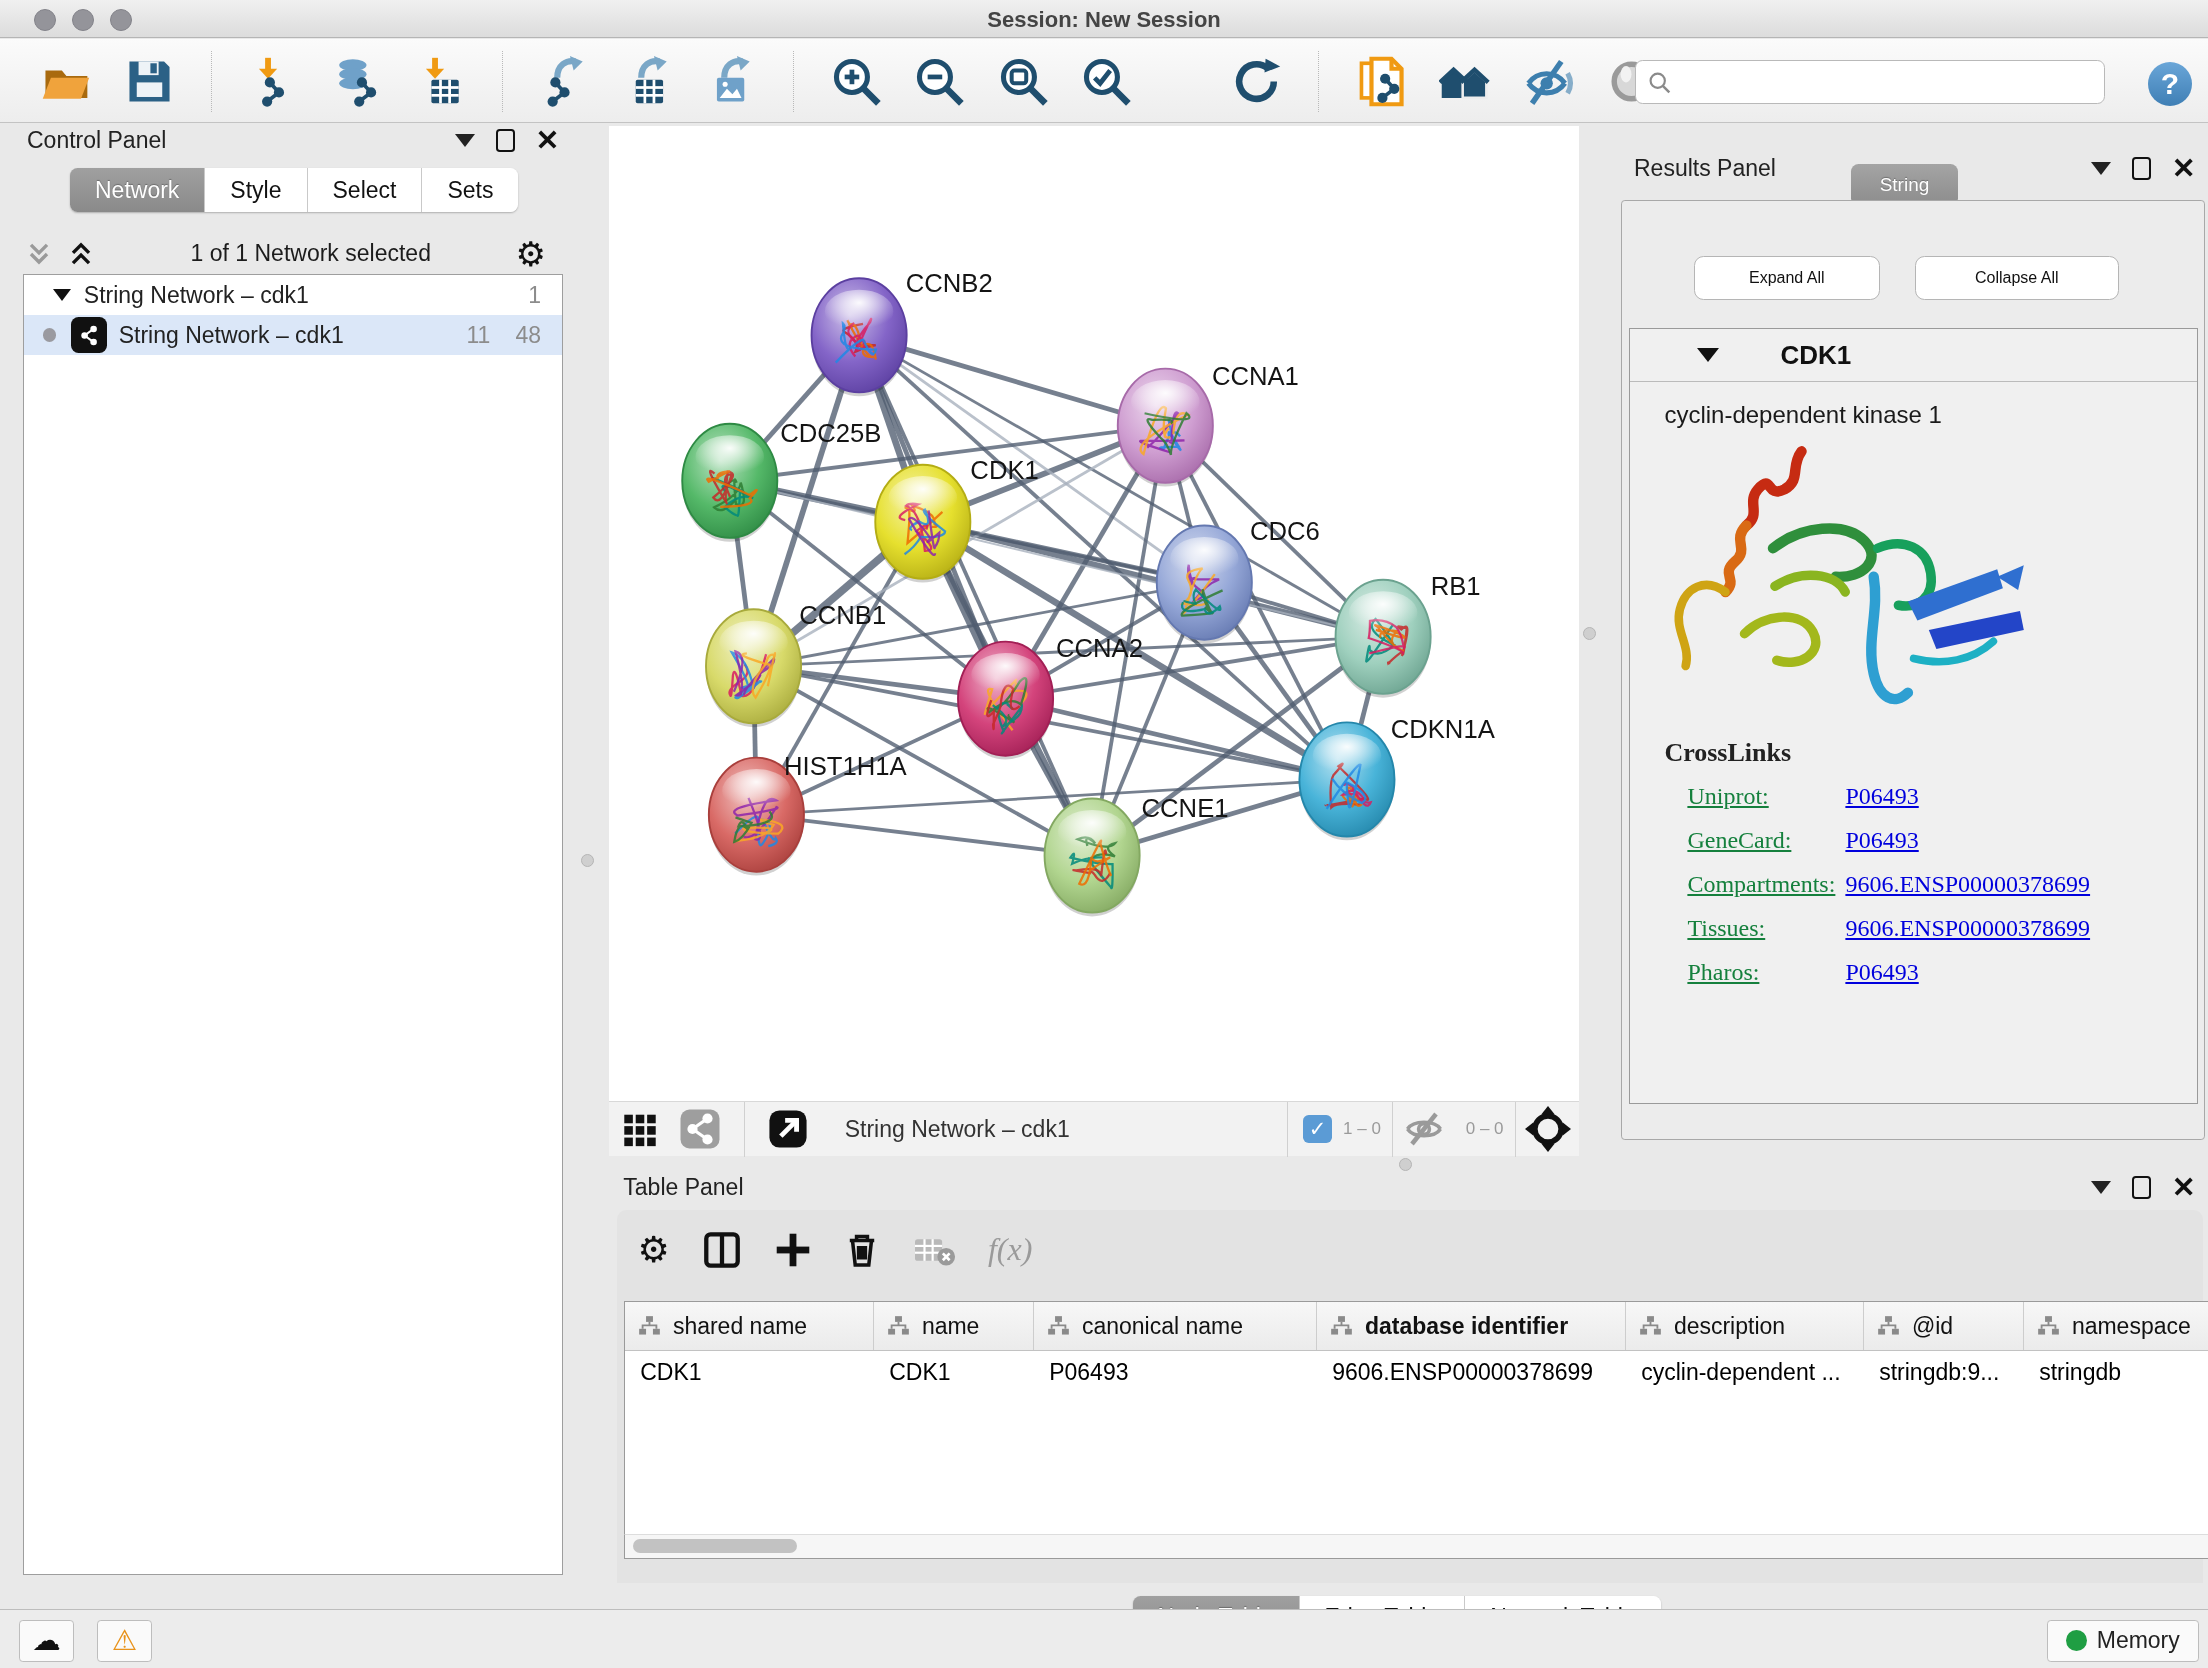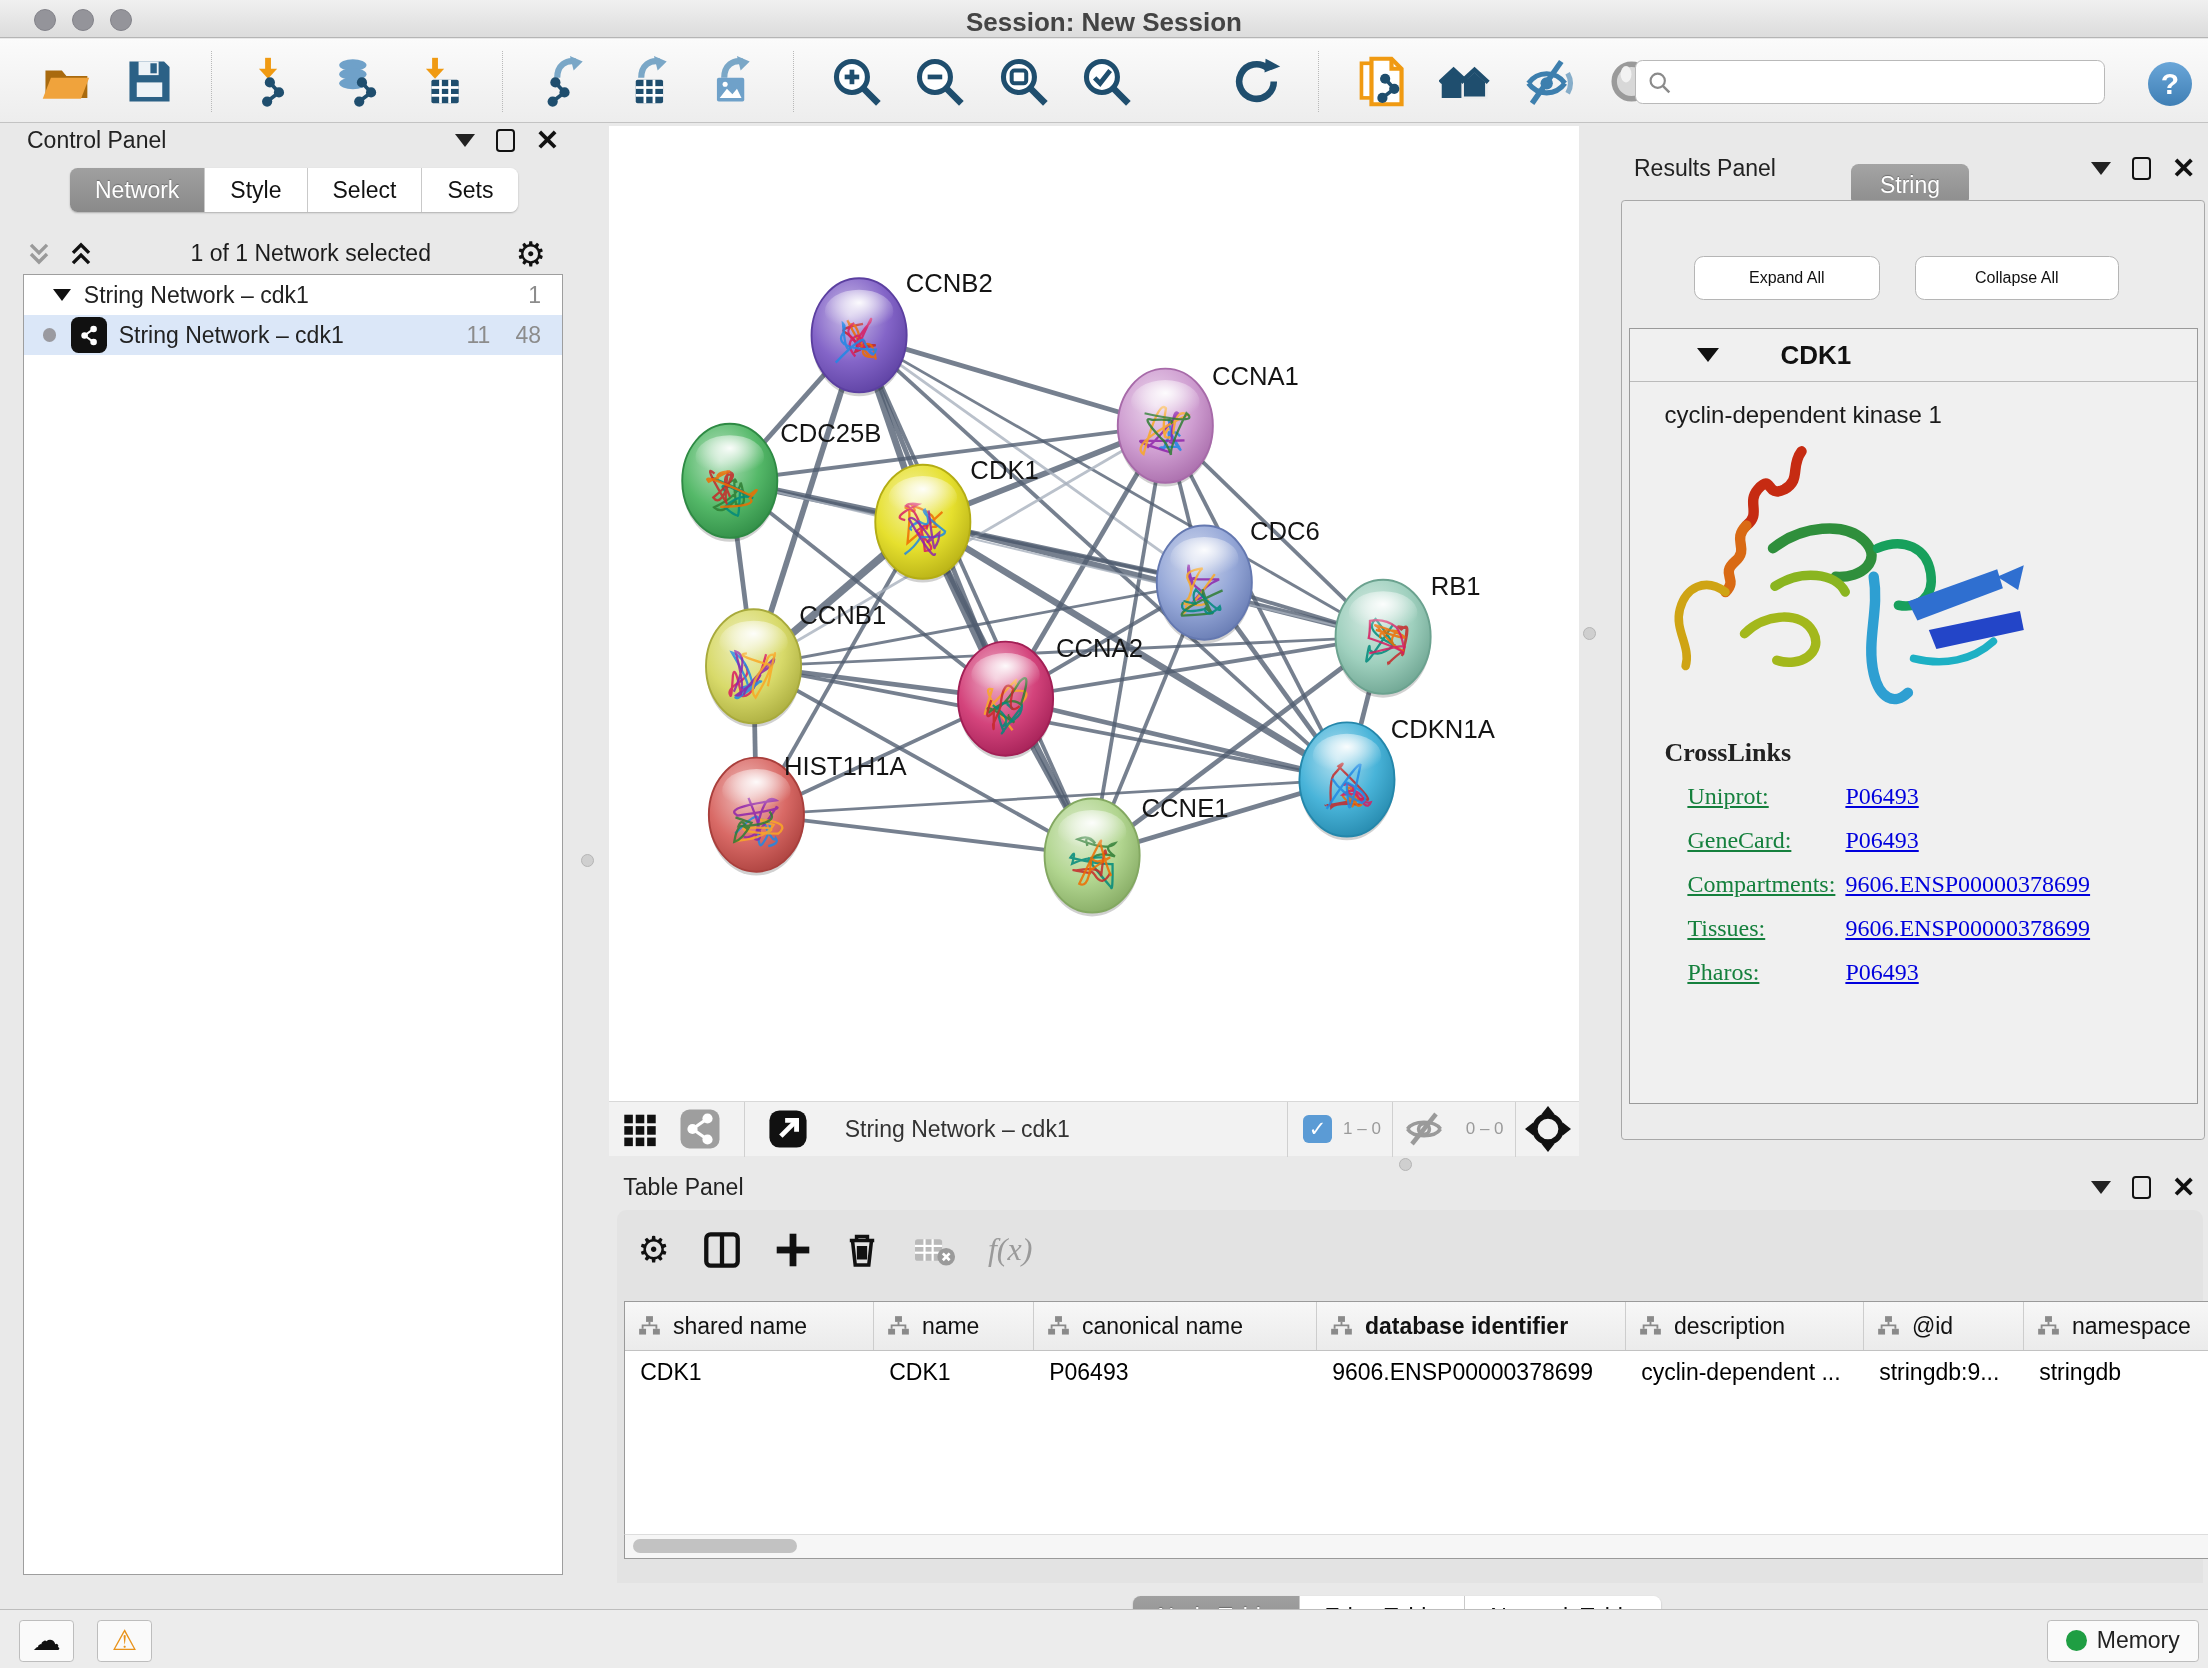--- a/index.html
+++ b/index.html
@@ -6,21 +6,21 @@
   html,body { width:2208px; height:1668px; overflow:hidden; background:#e9e9e9;
     font-family:"Liberation Sans", sans-serif; color:#222; }
   .window { position:relative; width:2208px; height:1668px; background:#e9e9e9; }
 
   
   .titlebar { position:absolute; left:0; top:0; width:2208px; height:38px;
     background:linear-gradient(#f0f0f0,#dcdcdc); border-bottom:1px solid #b5b5b5; }
   .traffic { position:absolute; top:8.6px; width:22px; height:22px; border-radius:50%;
     background:#94949a; border:1px solid #83838a; }
   .win-title { position:absolute; top:6.7px; left:0; width:100%; text-align:center;
-    font-size:26px; font-weight:bold; color:#444; }
+    font-size:22px; font-weight:bold; color:#444; }
 
   
   .toolbar { position:absolute; left:0; top:39px; width:2208px; height:84px;
     background:linear-gradient(#fbfbfb,#ededed); border-bottom:1px solid #c3c3c3; }
   .tb-row { position:absolute; left:38px; top:0; height:84px; display:flex; align-items:center; gap:28.5px; }
   .tb-btn { width:55px; height:55px; display:flex; align-items:center; justify-content:center; cursor:pointer; }
   .tb-btn svg { width:51px; height:51px; }
   .tb-sep { width:0; height:61px; border-left:1.9px dotted #b9b9b9; margin:0 5.7px; }
   .tb-gap { width:38px; }
   .search-wrap { position:absolute; left:1635px; top:21px; width:470px; height:44px;
@@ -71,22 +71,22 @@
   .nt-icon { margin:0 9.5px; cursor:pointer; display:flex; align-items:center; }
   .nt-title { font-size:23px; color:#333; margin-left:27px; flex:0 0 auto; }
   .nt-count { font-size:17px; color:#9a9a9a; margin:0 11.4px; }
   .nt-check { width:28.5px; height:28.5px; border-radius:5.7px; background:#5b9bd5; color:#fff; font-size:21px;
     display:flex; align-items:center; justify-content:center; margin-left:15px; cursor:pointer; }
   .split-dot { position:absolute; width:13.3px; height:13.3px; border-radius:50%; background:#cfcfcf; border:1px solid #b5b5b5; }
 
   
   .results-panel { position:absolute; left:1617px; top:124px; width:592px; height:1046px; }
   .rp-header { position:absolute; left:17px; top:2.9px; right:13.3px; display:flex; justify-content:space-between; align-items:center;margin-top:28px; }
-  .rp-tab { position:absolute; left:234px; top:40px; width:118px; height:42px; border-radius:7.6px;
-    background:linear-gradient(#a4a4a4,#8c8c8c); color:#fff; font-size:23px; display:flex; align-items:center;
+  .rp-tab { position:absolute; left:234px; top:40px; width:107px; height:42px; border-radius:7.6px;
+    background:linear-gradient(#a4a4a4,#8c8c8c); color:#fff; font-size:19px; display:flex; align-items:center;
     justify-content:center; text-shadow:0 -1px 1px rgba(0,0,0,.3); cursor:pointer; }
   .rp-card { position:absolute; left:3.8px; top:76px; width:584px; height:940px; background:#ececec;
     border:1px solid #a8a8a8; border-radius:3.8px; }
   .rp-btn { position:absolute; height:44px; background:#fff; border:1px solid #b5b5b5; border-radius:9.5px;
     font-size:16px; display:flex; align-items:center; justify-content:center; cursor:pointer; color:#111; }
   .rp-inner { position:absolute; left:7.6px; top:127px; width:569px; height:776px; background:#f0f0f0;
     border:1.9px solid #9a9a9a; }
   .rp-sec-head { height:53px; border-bottom:1px solid #bbb; display:flex; align-items:center; }
   .rp-sec-tri { width:0; height:0; border-left:11.4px solid transparent; border-right:11.4px solid transparent;
     border-top:14.3px solid #111; margin:0 61px 0 67px; cursor:pointer; }

